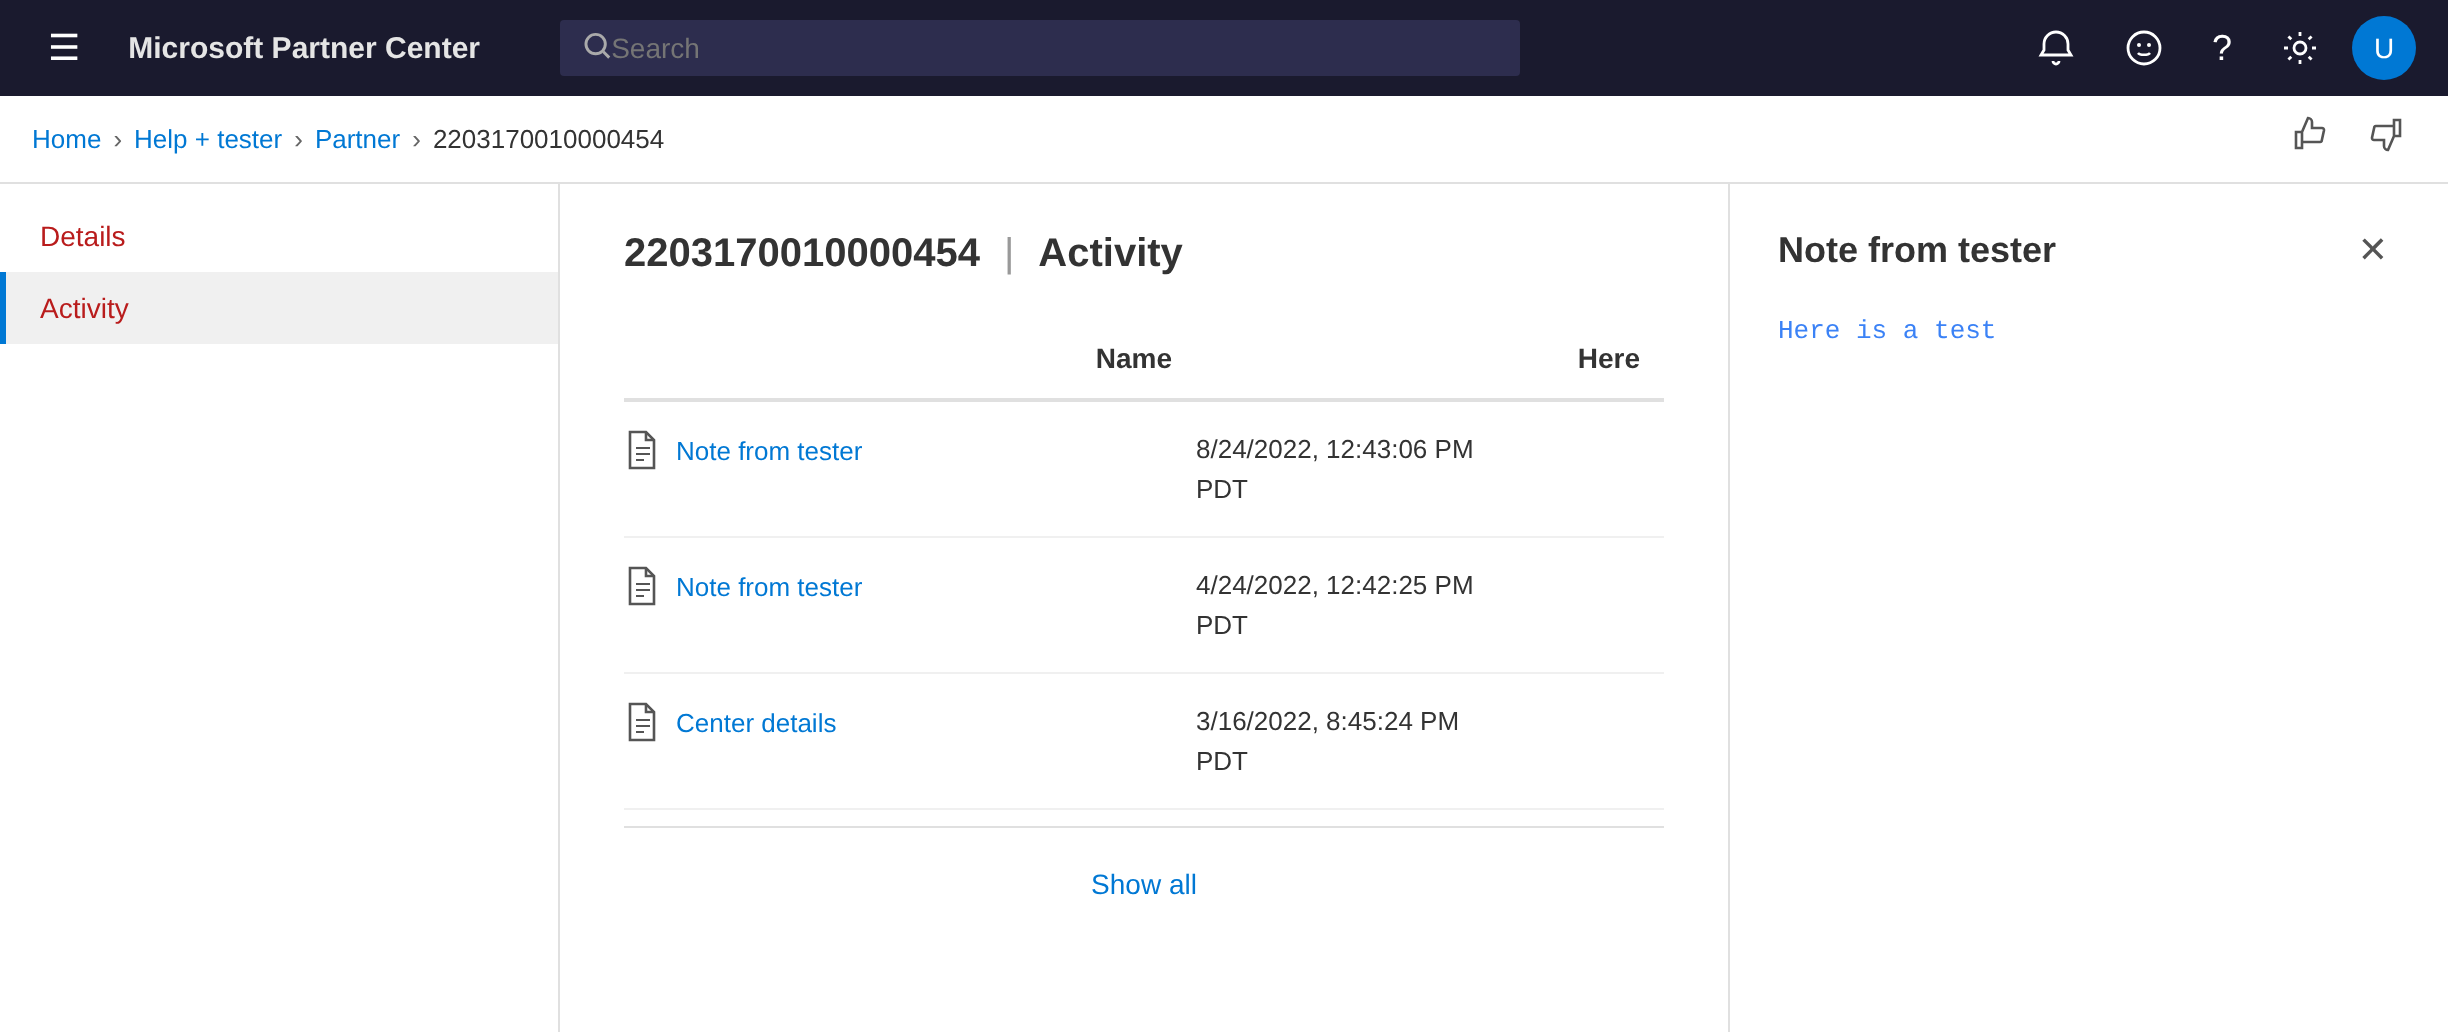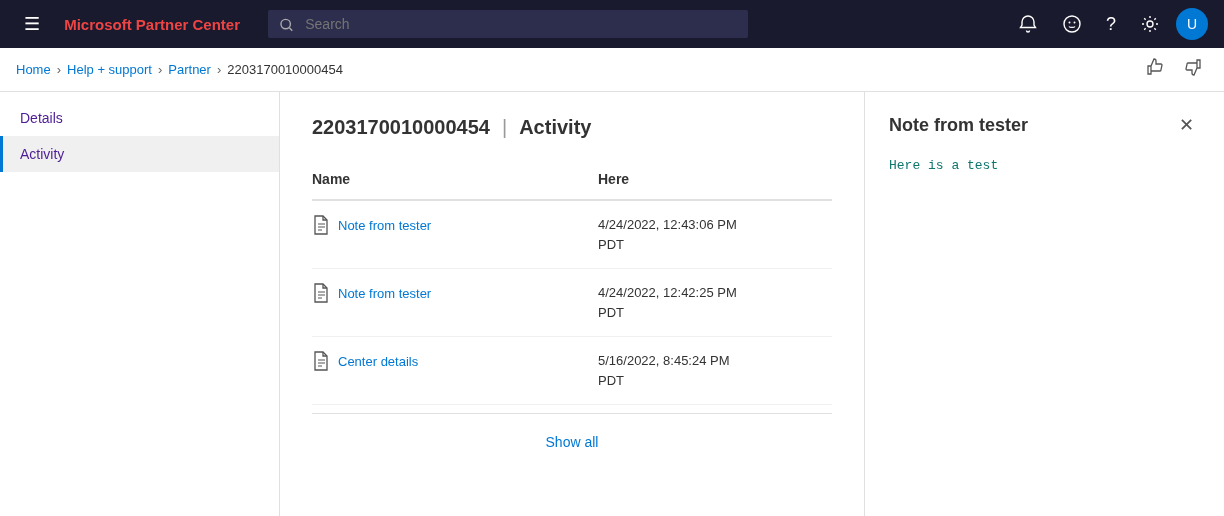--- a/index.html
+++ b/index.html
@@ -16,34 +16,34 @@
     }
     .top-nav .hamburger {
       margin-right: 16px;
       cursor: pointer;
       font-size: 18px;
       color: white;
     }
     .top-nav .brand {
       font-size: 15px;
       font-weight: 600;
-      color: #ef4444;
-      margin-right: 28px;
+      color: #e5e5e5;
+      margin-right: 40px;
       white-space: nowrap;
     }
     .top-nav .search-box {
       flex: 1;
       max-width: 480px;
       display: flex;
-      align-items: flex-end;
+      align-items: flex-start;
       background: #2d2d4e;
       border-radius: 2px;
       padding: 6px 12px;
       color: #aaa;
-      gap: 12px;
+      gap: 0;
     }
     .top-nav .search-box input {
       background: transparent;
       border: none;
       outline: none;
       color: #ccc;
       font-size: 14px;
       width: 100%;
     }
     .top-nav .nav-icons {
@@ -121,21 +121,21 @@
       width: 280px;
       background: white;
       border-right: 1px solid #e0e0e0;
       padding-top: 8px;
       flex-shrink: 0;
     }
     .sidebar-item {
       padding: 10px 20px;
       cursor: pointer;
       font-size: 14px;
-      color: #4c1d95;
+      color: #b91c1c;
       display: flex;
       align-items: center;
     }
     .sidebar-item.active {
       background: #f0f0f0;
       border-left: 3px solid #0078d4;
       padding-left: 17px;
       font-weight: 400;
     }
 
@@ -165,21 +165,21 @@
       font-weight: 300;
       margin: 0 4px;
     }
 
     
     .activity-table {
       width: 100%;
       border-collapse: collapse;
     }
     .activity-table th {
-      text-align: left;
+      text-align: right;
       padding: 8px 12px 12px 0;
       font-weight: 600;
       font-size: 14px;
       color: #333;
       border-bottom: 2px solid #e0e0e0;
     }
     .activity-table td {
       padding: 14px 12px 14px 0;
       font-size: 13px;
       border-bottom: 1px solid #f0f0f0;
@@ -233,21 +233,21 @@
       background: none;
       border: none;
       cursor: pointer;
       font-size: 18px;
       color: #555;
       padding: 2px 6px;
     }
     .side-panel-content {
       font-family: 'Courier New', monospace;
       font-size: 13px;
-      color: #0f766e;
+      color: #3b82f6;
       background: transparent;
     }
   </style>
 </head>
 <body>
 
 <nav class="top-nav">
   <button class="nav-icon-btn hamburger">
     <span>☰</span>
   </button>
@@ -285,21 +285,21 @@
     </button>
     <button class="avatar-btn">
       <span>U</span>
     </button>
   </div>
 </nav>
 
 <div class="breadcrumb">
   <a>Home</a>
   <span class="sep">›</span>
-  <a>Help + support</a>
+  <a>Help + tester</a>
   <span class="sep">›</span>
   <a>Partner</a>
   <span class="sep">›</span>
   <span class="current">2203170010000454</span>
   <div class="breadcrumb-actions">
     <button title="Helpful">
       <svg width="18" height="18" viewBox="0 0 18 18" fill="none">
         <path d="M2 8h3v8H2V8zM5 8l3-7c1 0 2 .9 2 2v3h5a1 1 0 011 1.1l-1.2 5.5A1 1 0 0113.8 13H5V8z" stroke="#555" stroke-width="1.3"></path>
       </svg>
     </button>
@@ -344,21 +344,21 @@
                   <svg width="18" height="20" viewBox="0 0 18 20" fill="none" style="flex-shrink:0">
         <path d="M3 1h8l4 4v14H3V1z" stroke="#555" stroke-width="1.3"></path>
         <path d="M11 1v4h4" stroke="#555" stroke-width="1.3"></path>
         <line x1="6" y1="9" x2="13" y2="9" stroke="#555" stroke-width="1"></line>
         <line x1="6" y1="12" x2="13" y2="12" stroke="#555" stroke-width="1"></line>
         <line x1="6" y1="15" x2="10" y2="15" stroke="#555" stroke-width="1"></line>
       </svg>
                   <span>Note from tester</span>
                 </a>
               </td>
-              <td class="date-col date-cell"><span>4/24/2022, 12:43:06 PM</span><br><span>PDT</span></td>
+              <td class="date-col date-cell"><span>8/24/2022, 12:43:06 PM</span><br><span>PDT</span></td>
             </tr>
             <tr>
               <td class="name-col">
                 <a class="activity-link">
                   <svg width="18" height="20" viewBox="0 0 18 20" fill="none" style="flex-shrink:0">
         <path d="M3 1h8l4 4v14H3V1z" stroke="#555" stroke-width="1.3"></path>
         <path d="M11 1v4h4" stroke="#555" stroke-width="1.3"></path>
         <line x1="6" y1="9" x2="13" y2="9" stroke="#555" stroke-width="1"></line>
         <line x1="6" y1="12" x2="13" y2="12" stroke="#555" stroke-width="1"></line>
         <line x1="6" y1="15" x2="10" y2="15" stroke="#555" stroke-width="1"></line>
@@ -374,21 +374,21 @@
                   <svg width="18" height="20" viewBox="0 0 18 20" fill="none" style="flex-shrink:0">
         <path d="M3 1h8l4 4v14H3V1z" stroke="#555" stroke-width="1.3"></path>
         <path d="M11 1v4h4" stroke="#555" stroke-width="1.3"></path>
         <line x1="6" y1="9" x2="13" y2="9" stroke="#555" stroke-width="1"></line>
         <line x1="6" y1="12" x2="13" y2="12" stroke="#555" stroke-width="1"></line>
         <line x1="6" y1="15" x2="10" y2="15" stroke="#555" stroke-width="1"></line>
       </svg>
                   <span>Center details</span>
                 </a>
               </td>
-              <td class="date-col date-cell"><span>5/16/2022, 8:45:24 PM</span><br><span>PDT</span></td>
+              <td class="date-col date-cell"><span>3/16/2022, 8:45:24 PM</span><br><span>PDT</span></td>
             </tr>
           </tbody>
       </table>
 
       <div class="show-all">
         <a>Show all</a>
       </div>
     </div>
 
     <div class="side-panel">

